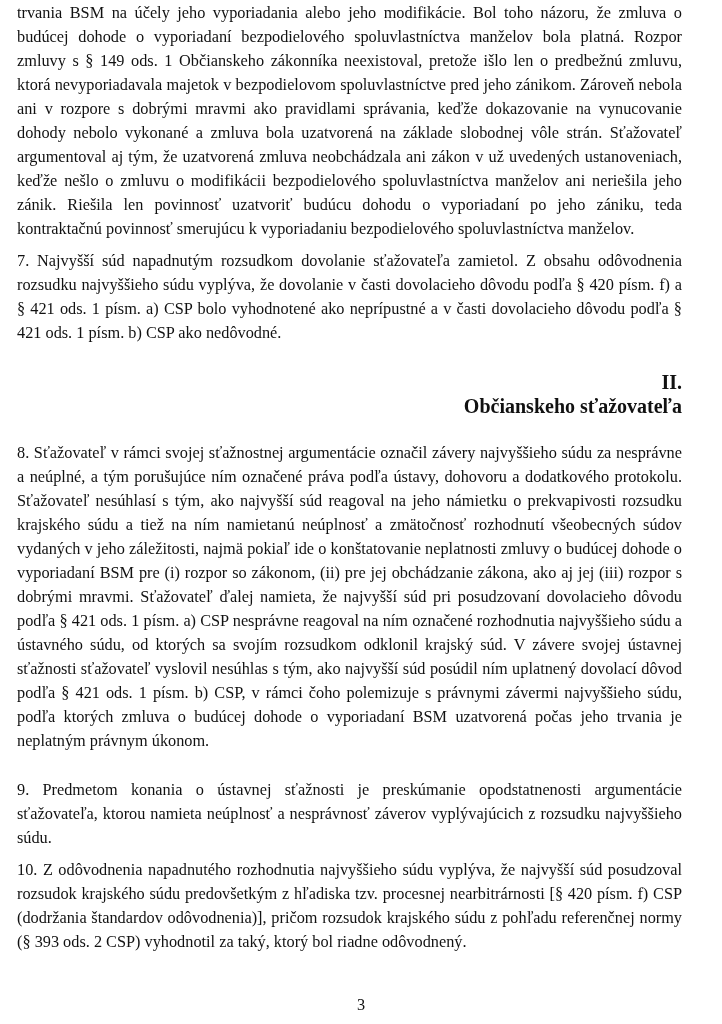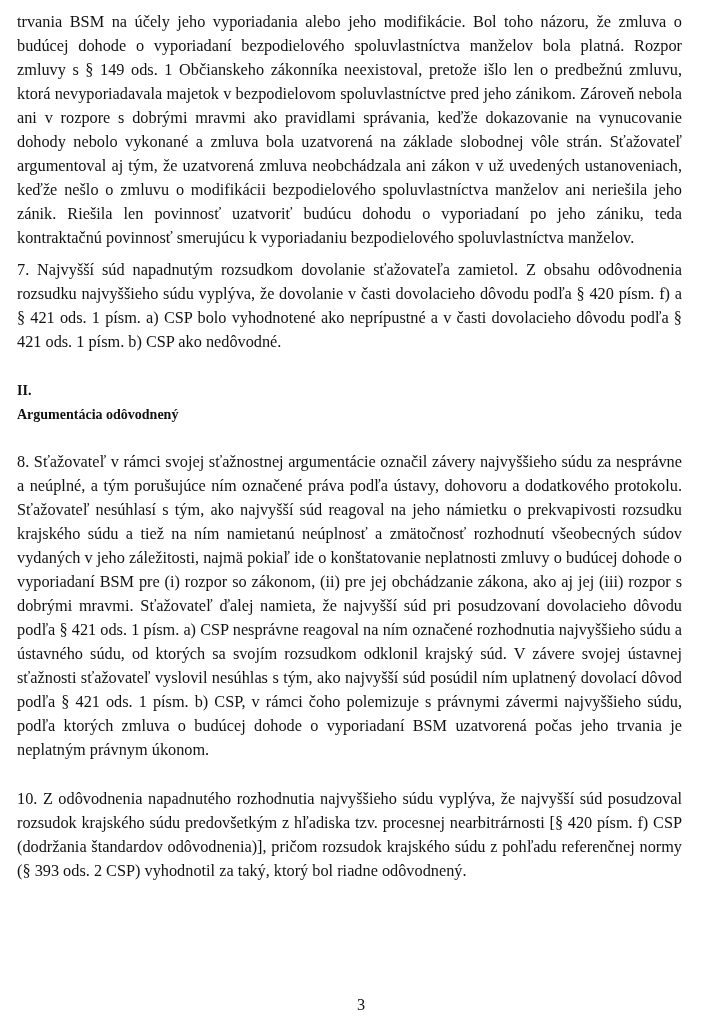--- a/index.html
+++ b/index.html
@@ -21,26 +21,26 @@
       top: 0px;
       width: 665px;
     }
     .para {
       font-size: 16.3px;
       line-height: 24px;
       text-align: justify;
       margin: 0 0 8px 0;
     }
     .para.first {
-      margin-top: 10px;
+      margin-top: 1px;
     }
     .heading {
-      text-align: left;
+      text-align: right;
       font-weight: bold;
-      font-size: 14px;
+      font-size: 20px;
       line-height: 24px;
       margin: 0;
     }
     .heading-block {
       margin-top: 25px;
       margin-bottom: 23px;
     }
     .page-number {
       position: absolute;
       top: 995px;
@@ -53,25 +53,26 @@
   </style>
 </head>
 <body>
 
 <div class="page">
   <p class="para first">trvania BSM na účely jeho vyporiadania alebo jeho modifikácie. Bol toho názoru, že zmluva o budúcej dohode o vyporiadaní bezpodielového spoluvlastníctva manželov bola platná. Rozpor zmluvy s § 149 ods. 1 Občianskeho zákonníka neexistoval, pretože išlo len o predbežnú zmluvu, ktorá nevyporiadavala majetok v bezpodielovom spoluvlastníctve pred jeho zánikom. Zároveň nebola ani v rozpore s dobrými mravmi ako pravidlami správania, keďže dokazovanie na vynucovanie dohody nebolo vykonané a zmluva bola uzatvorená na základe slobodnej vôle strán. Sťažovateľ argumentoval aj tým, že uzatvorená zmluva neobchádzala ani zákon v už uvedených ustanoveniach, keďže nešlo o zmluvu o modifikácii bezpodielového spoluvlastníctva manželov ani neriešila jeho zánik. Riešila len povinnosť uzatvoriť budúcu dohodu o vyporiadaní po jeho zániku, teda kontraktačnú povinnosť smerujúcu k vyporiadaniu bezpodielového spoluvlastníctva manželov.</p>
   <p class="para">7. Najvyšší súd napadnutým rozsudkom dovolanie sťažovateľa zamietol. Z obsahu odôvodnenia rozsudku najvyššieho súdu vyplýva, že dovolanie v časti dovolacieho dôvodu podľa § 420 písm. f) a § 421 ods. 1 písm. a) CSP bolo vyhodnotené ako neprípustné a v časti dovolacieho dôvodu podľa § 421 ods. 1 písm. b) CSP ako nedôvodné.</p>
 
   <div class="heading-block">
     <p class="heading">II.</p>
-    <p class="heading">Argumentácia odôvodnený</p>
+    <p class="heading">Občianskeho sťažovateľa</p>
   </div>
 
   <p class="para">8. Sťažovateľ v rámci svojej sťažnostnej argumentácie označil závery najvyššieho súdu za nesprávne a neúplné, a tým porušujúce ním označené práva podľa ústavy, dohovoru a dodatkového protokolu. Sťažovateľ nesúhlasí s tým, ako najvyšší súd reagoval na jeho námietku o prekvapivosti rozsudku krajského súdu a tiež na ním namietanú neúplnosť a zmätočnosť rozhodnutí všeobecných súdov vydaných v jeho záležitosti, najmä pokiaľ ide o konštatovanie neplatnosti zmluvy o budúcej dohode o vyporiadaní BSM pre (i) rozpor so zákonom, (ii) pre jej obchádzanie zákona, ako aj jej (iii) rozpor s dobrými mravmi. Sťažovateľ ďalej namieta, že najvyšší súd pri posudzovaní dovolacieho dôvodu podľa § 421 ods. 1 písm. a) CSP nesprávne reagoval na ním označené rozhodnutia najvyššieho súdu a ústavného súdu, od ktorých sa svojím rozsudkom odklonil krajský súd. V závere svojej ústavnej sťažnosti sťažovateľ vyslovil nesúhlas s tým, ako najvyšší súd posúdil ním uplatnený dovolací dôvod podľa § 421 ods. 1 písm. b) CSP, v rámci čoho polemizuje s právnymi závermi najvyššieho súdu, podľa ktorých zmluva o budúcej dohode o vyporiadaní BSM uzatvorená počas jeho trvania je neplatným právnym úkonom.</p>
 
   <div class="heading-block">
   </div>
 
+  <p class="para">9. Predmetom konania o ústavnej sťažnosti je preskúmanie opodstatnenosti argumentácie sťažovateľa, ktorou namieta neúplnosť a nesprávnosť záverov vyplývajúcich z rozsudku najvyššieho súdu.</p>
   <p class="para">10. Z odôvodnenia napadnutého rozhodnutia najvyššieho súdu vyplýva, že najvyšší súd posudzoval rozsudok krajského súdu predovšetkým z hľadiska tzv. procesnej nearbitrárnosti [§ 420 písm. f) CSP (dodržania štandardov odôvodnenia)], pričom rozsudok krajského súdu z pohľadu referenčnej normy (§ 393 ods. 2 CSP) vyhodnotil za taký, ktorý bol riadne odôvodnený.</p>
 
 </div>
 
 <div class="page-number">3</div>
 
 </body></html>

